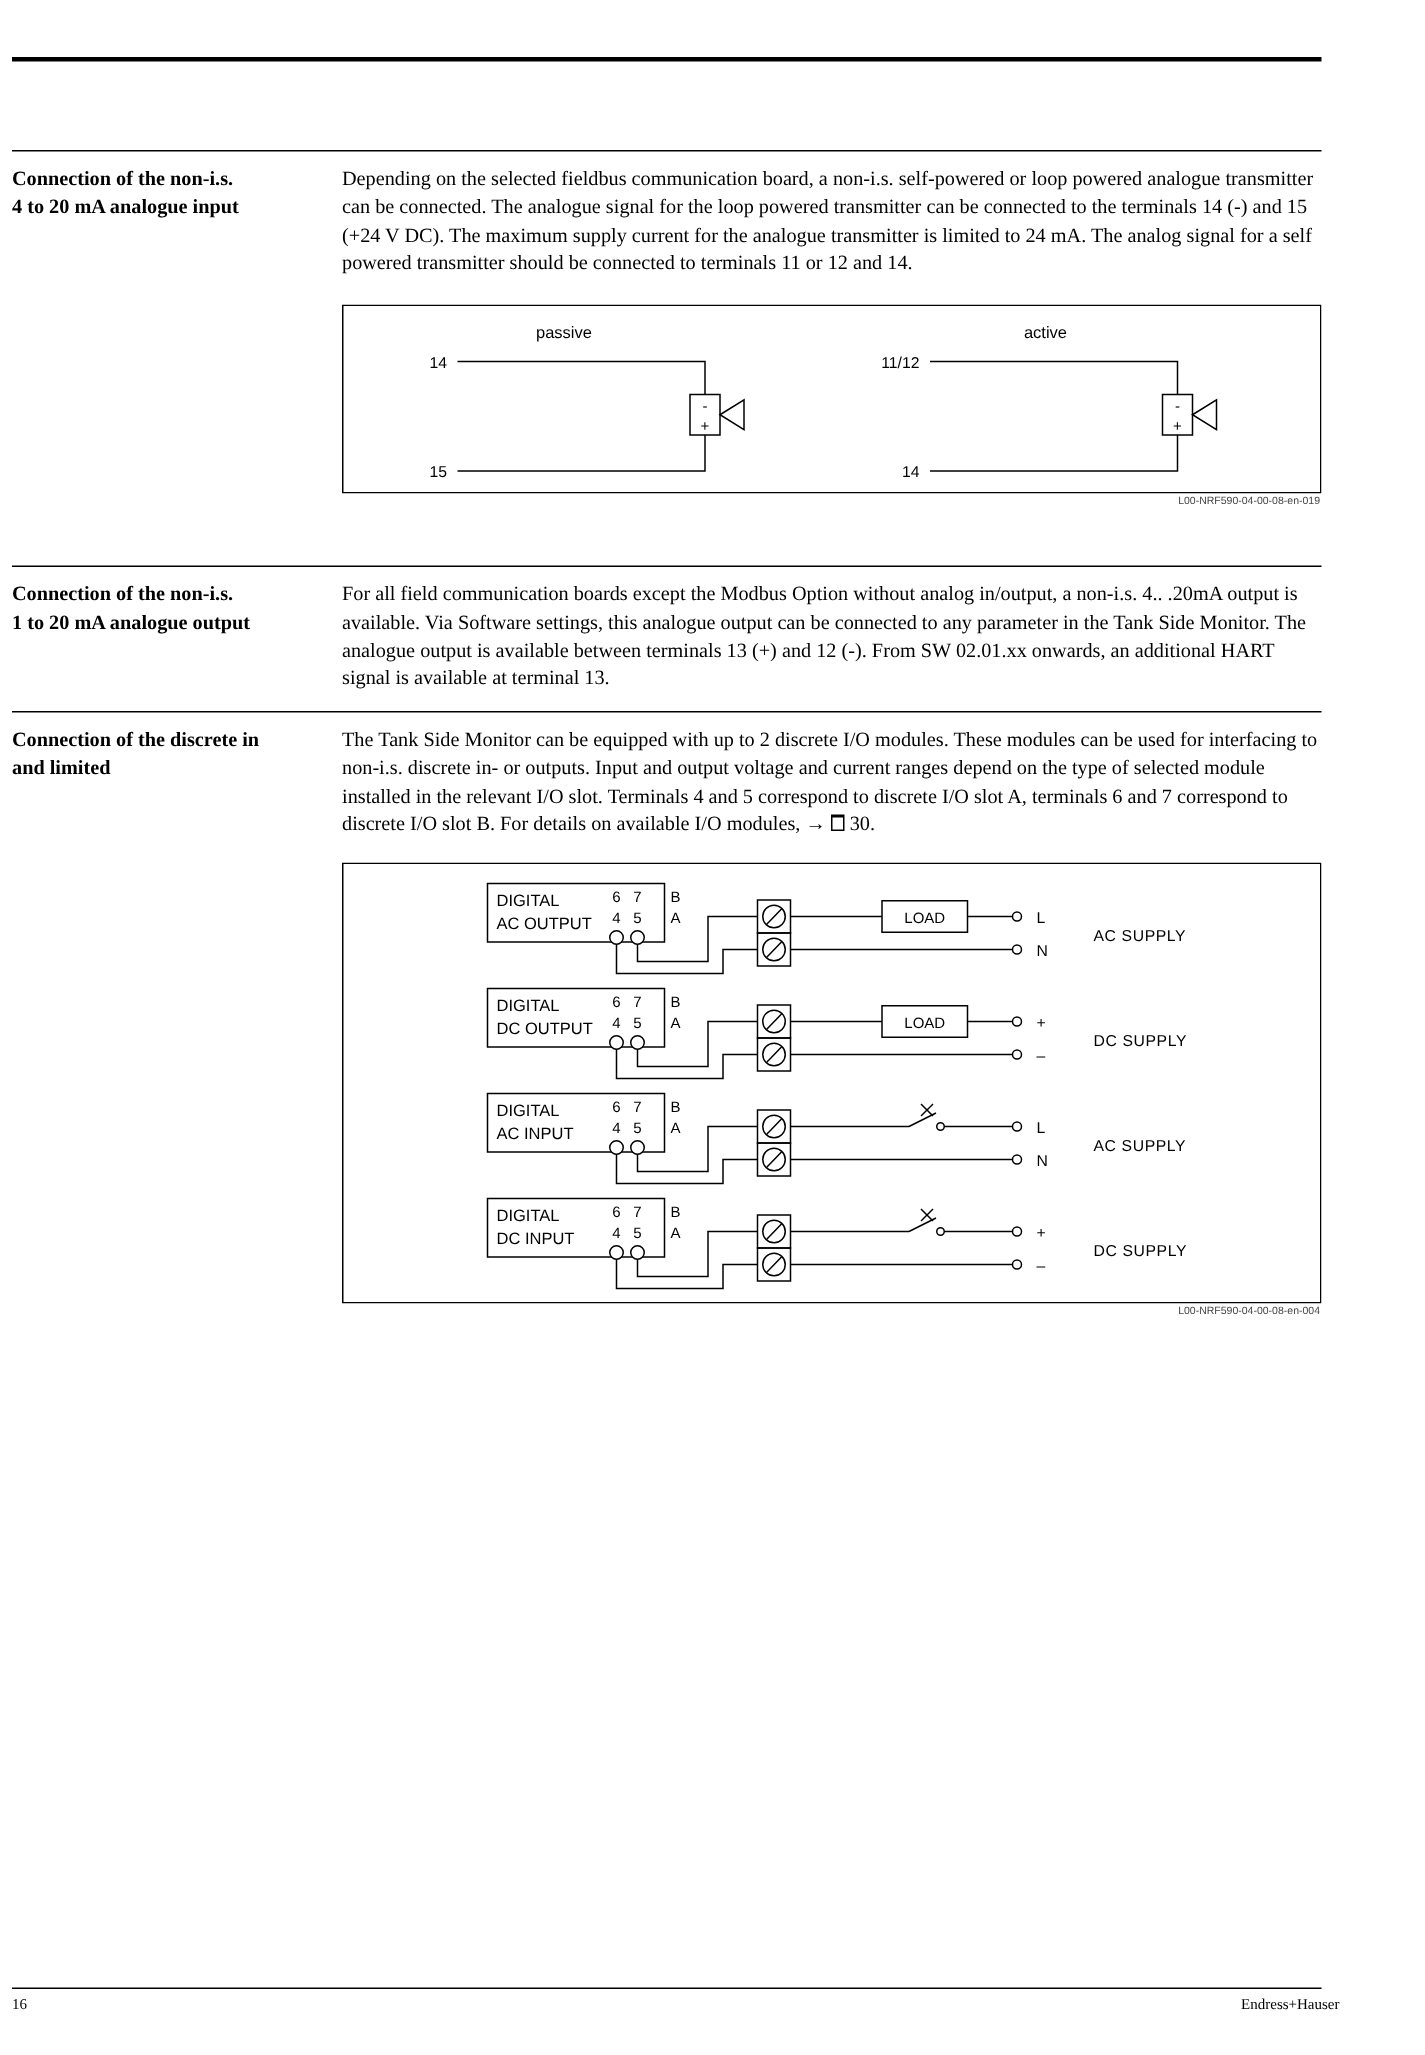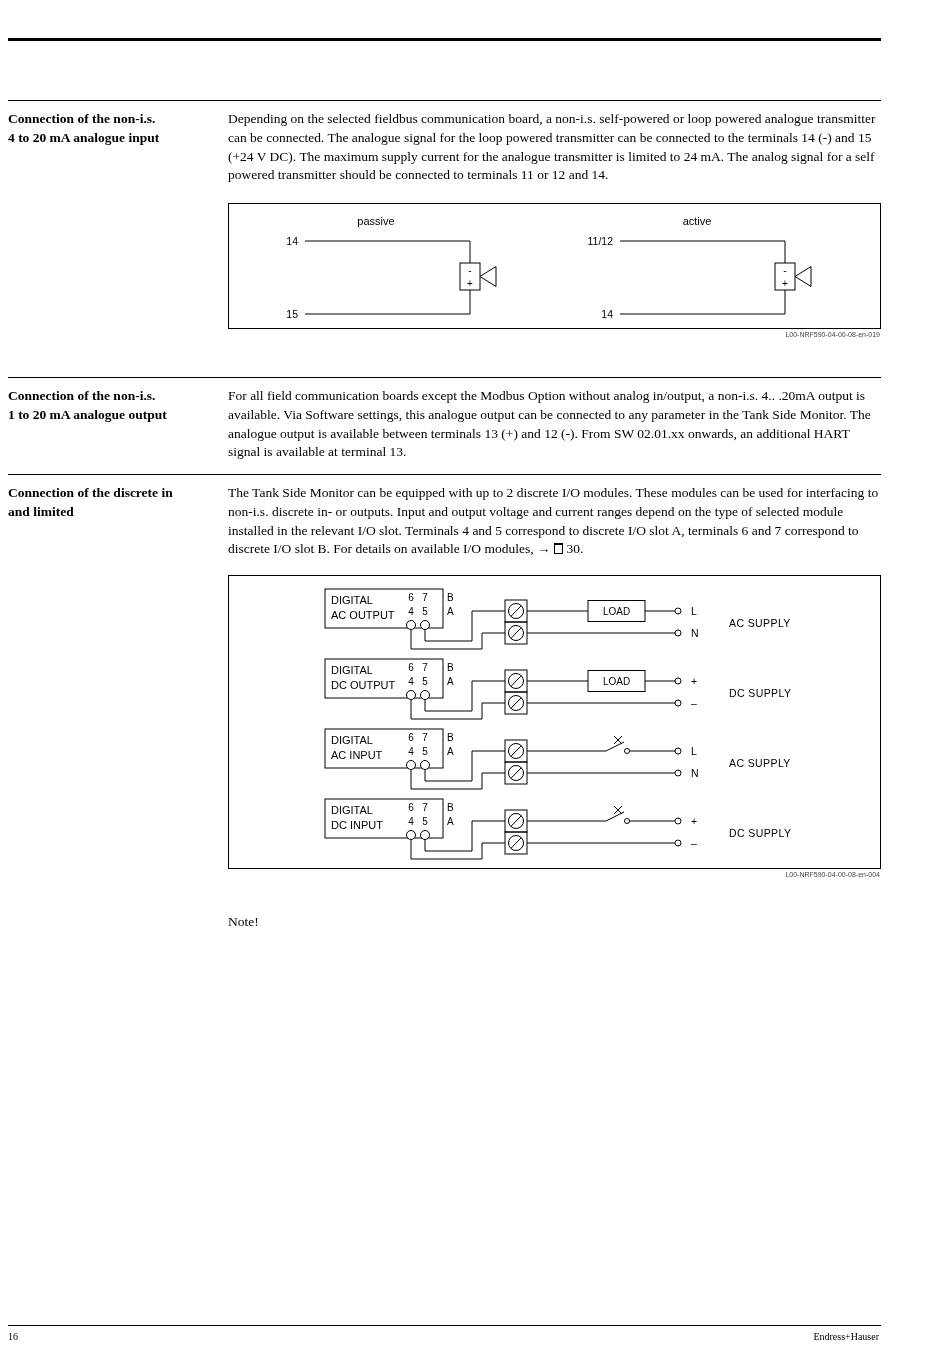--- a/index.html
+++ b/index.html
@@ -239,20 +239,19 @@
       <line x1="299" y1="268" x2="447" y2="268" stroke="#000"></line>
       <circle cx="450" cy="268" r="3" fill="#fff" stroke="#000"></circle>
       <text class="fig-supply" x="463" y="250">+</text>
       <text class="fig-supply" x="463" y="272">–</text>
       <text class="fig-supply" x="501" y="262">DC SUPPLY</text>
     </g>
   </svg>
   <div class="caption" style="top:871px">L00-NRF590-04-00-08-en-004</div>
 
   <div class="note-block" style="top:913px">
-    <div>Note!</div>
   </div>
 
   <div class="hr" style="top:1325px;height:1px"></div>
   <div class="footer-text" style="top:1331px;left:8px">16</div>
-  <div class="footer-text" style="top:1331px;right:71px">Endress+Hauser</div>
+  <div class="footer-text" style="top:1331px;right:57px">Endress+Hauser</div>
 
 </div>
 
 </body></html>

